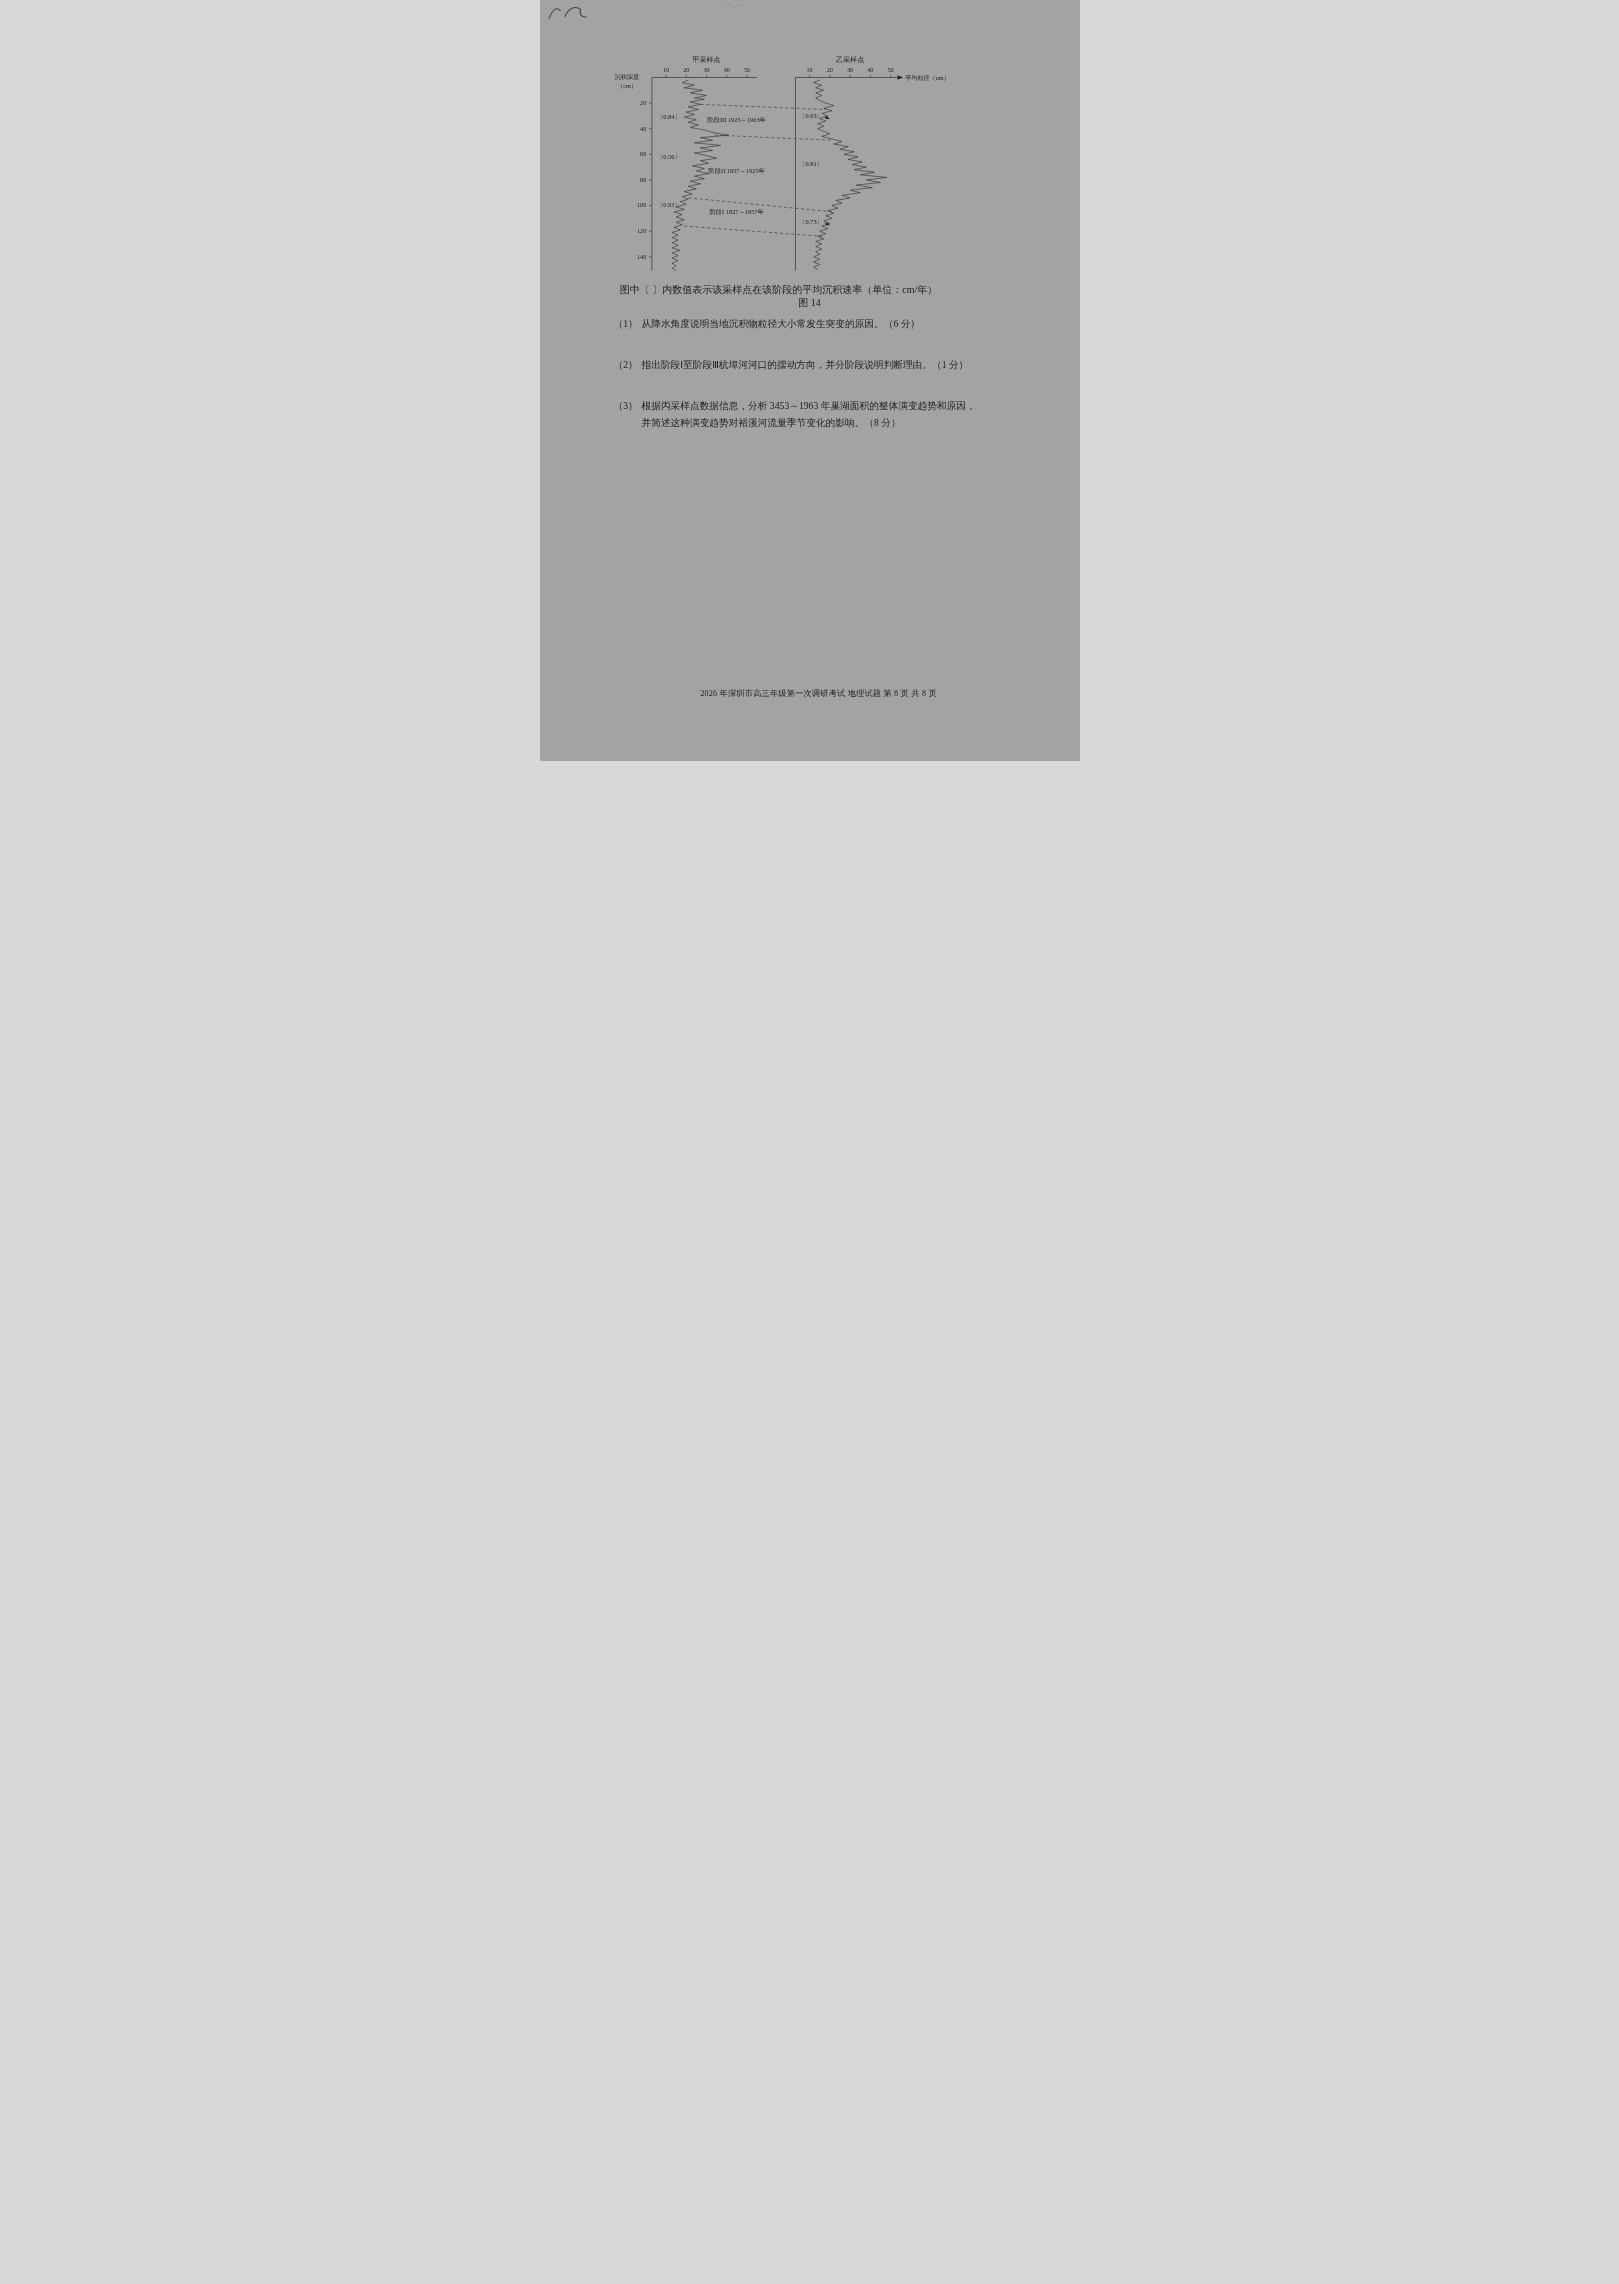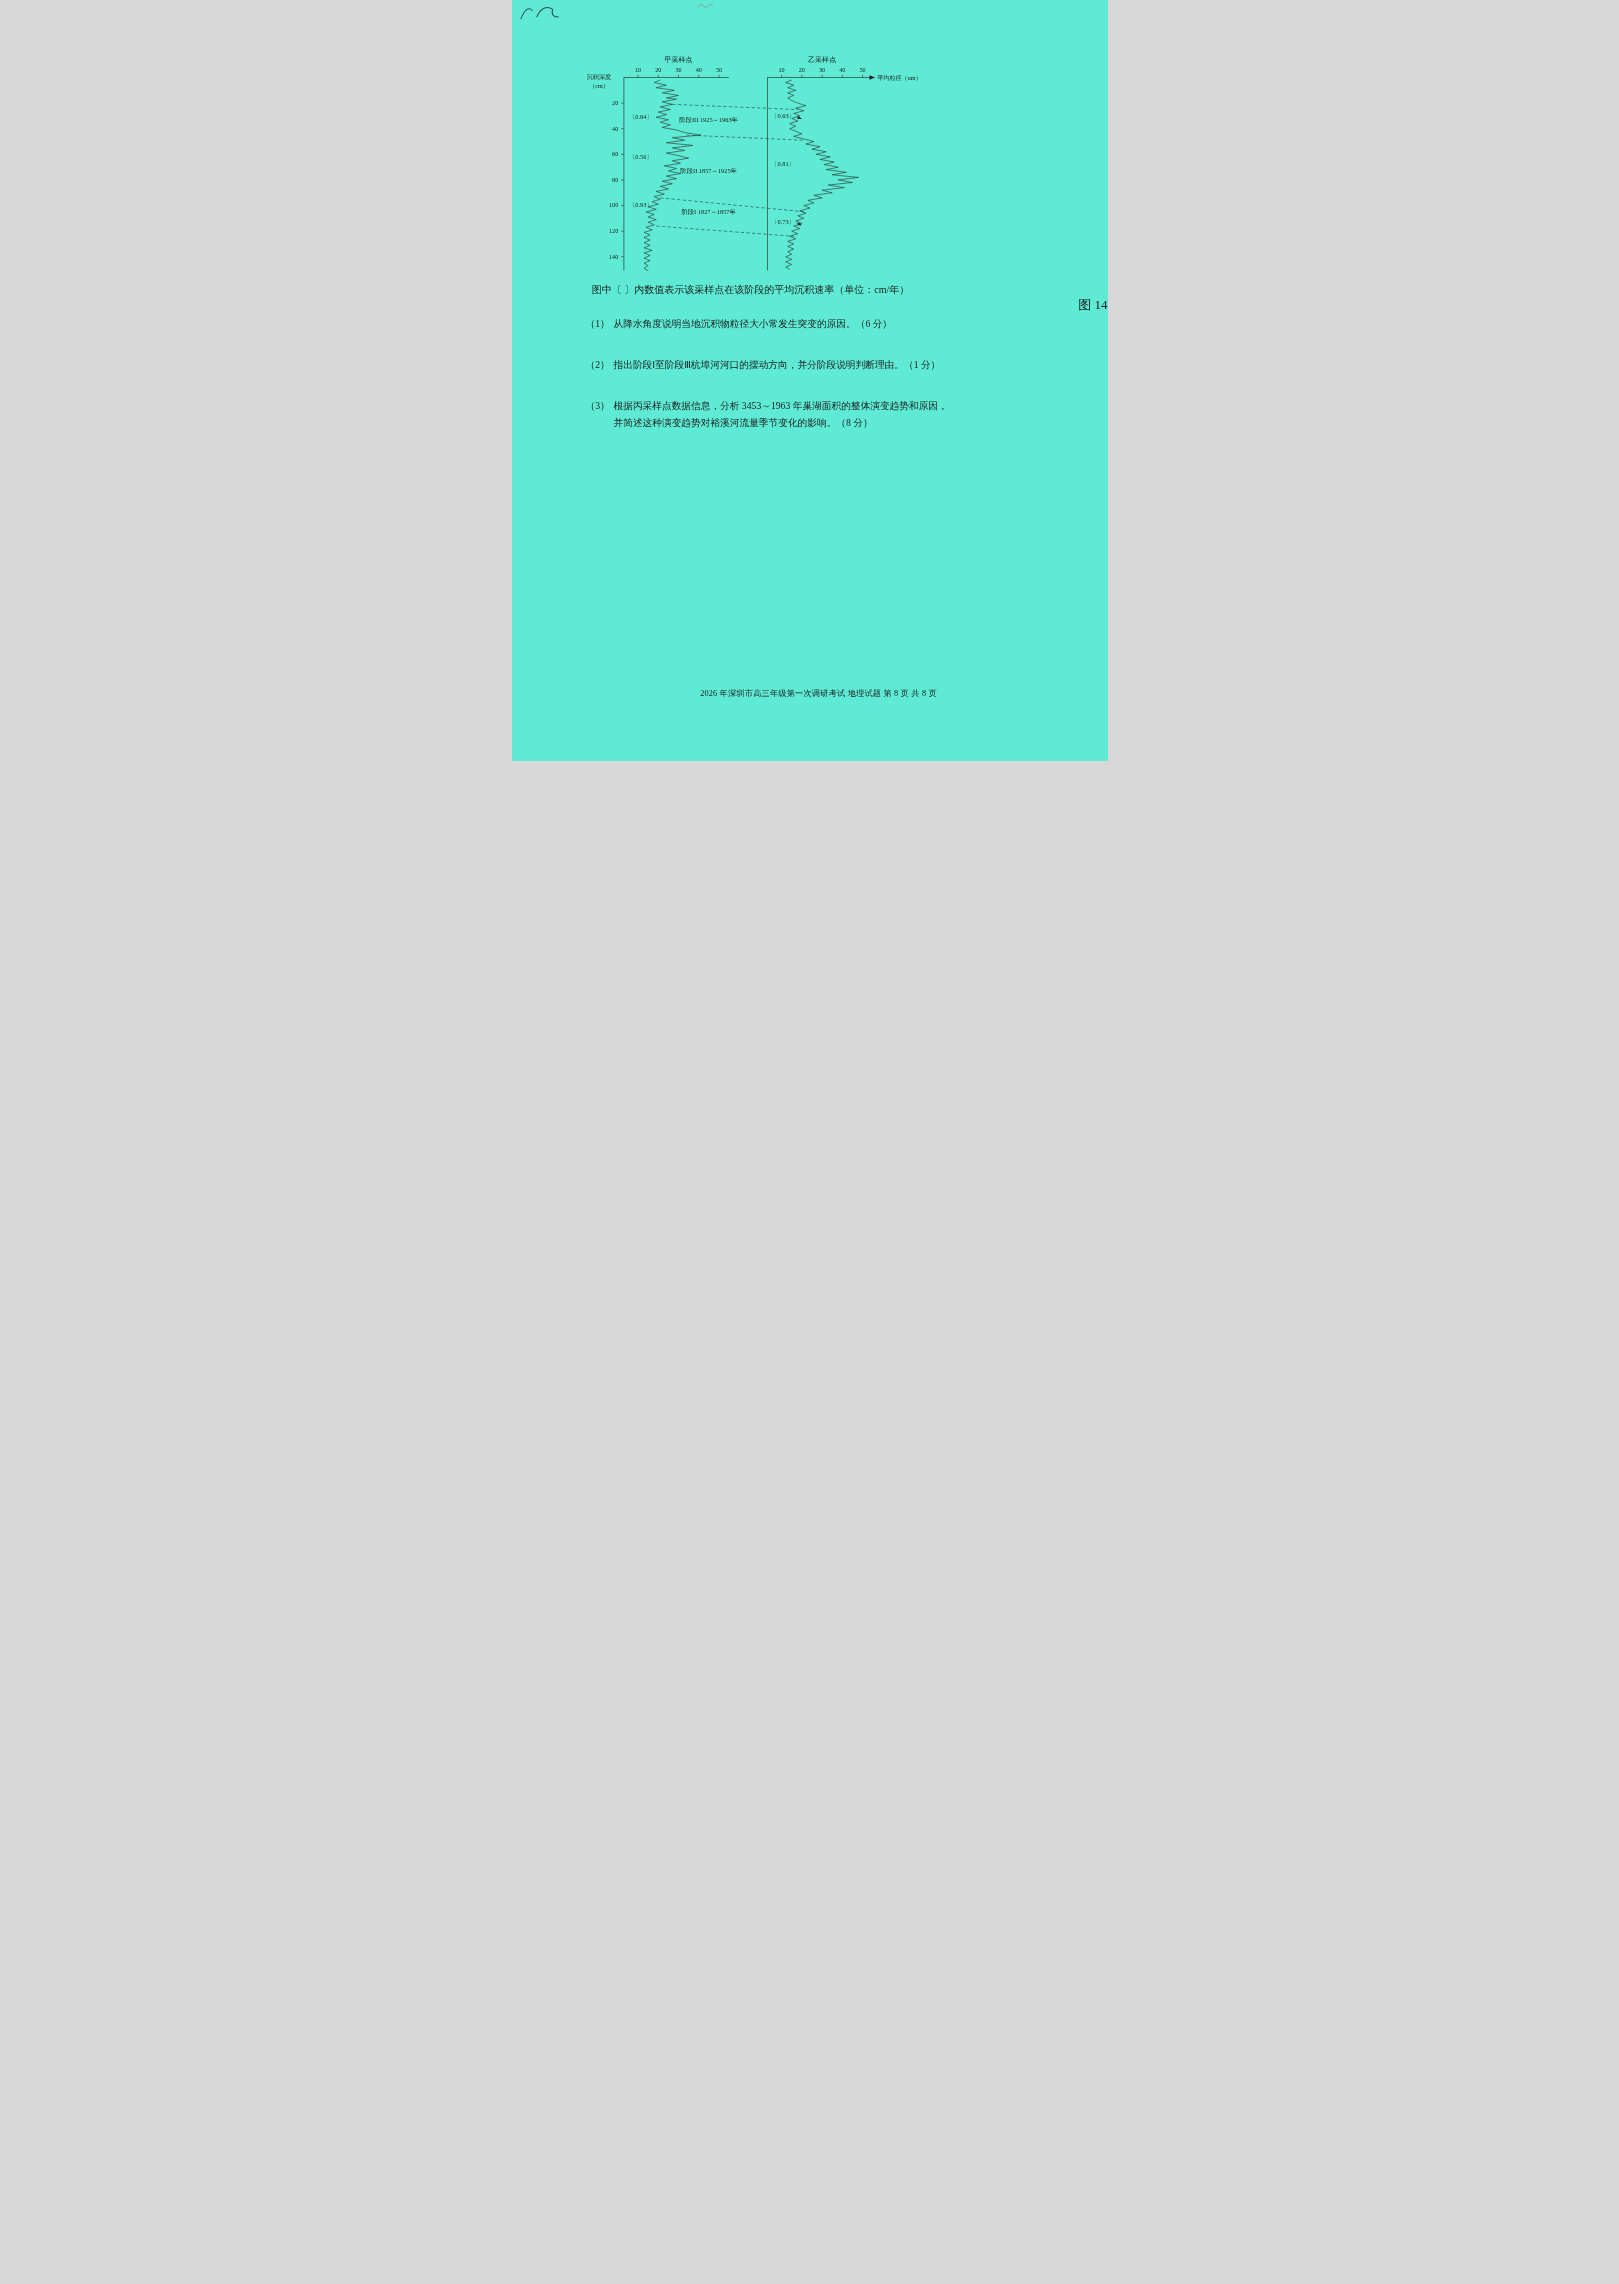--- a/index.html
+++ b/index.html
@@ -1,31 +1,31 @@
 <!DOCTYPE html>
 <html style="font-size:7.5px"><head>
 <meta charset="utf-8">
 <style>
   * { box-sizing: border-box; }
   html,body { margin:0; padding:0; background:#d8d8d8; }
   .page {
-    width:596px; height:761px;
+    width:540px; height:761px;
     margin:0 auto;
     position:relative;
-    background:#5eead4;
+    background:#a3a3a3;
     font-family:"Liberation Serif", serif;
     color:#1c1c1c;
     overflow:hidden;
   }
   .pen-marks { position:absolute; left:4.7px; top:0; }
   .pen-mark-center { position:absolute; left:185px; top:0.9px; }
   .chart-area { position:absolute; left:60px; top:53px; width:358px; }
   svg text { font-family:"Liberation Serif", serif; fill:#1c1c1c; }
   .caption { text-align:center; font-size:10px; margin-top:1.9px; color:#1c1c1c; }
-  .fig-label { position:absolute; top:296px; left:0; width:100%; text-align:right; font-size:13px; }
+  .fig-label { position:absolute; top:296px; left:0; width:100%; text-align:center; font-size:10px; }
   .questions { position:absolute; top:315px; left:74px; width:399px; }
   .question { display:flex; margin-bottom:23.5px; font-size:9.7px; line-height:1.78; }
   .q-num { flex:0 0 28px; }
   .q-text { white-space:pre-wrap; }
   .footer { position:absolute; top:688px; left:0; width:100%; text-align:center; font-size:8.2px; letter-spacing:0.2px;padding-left:18px; }
 </style>
 </head>
 <body>
 
 <div class="page">

